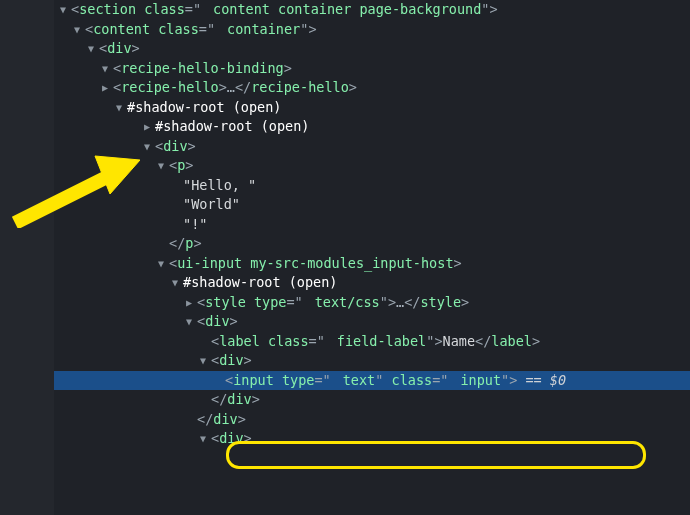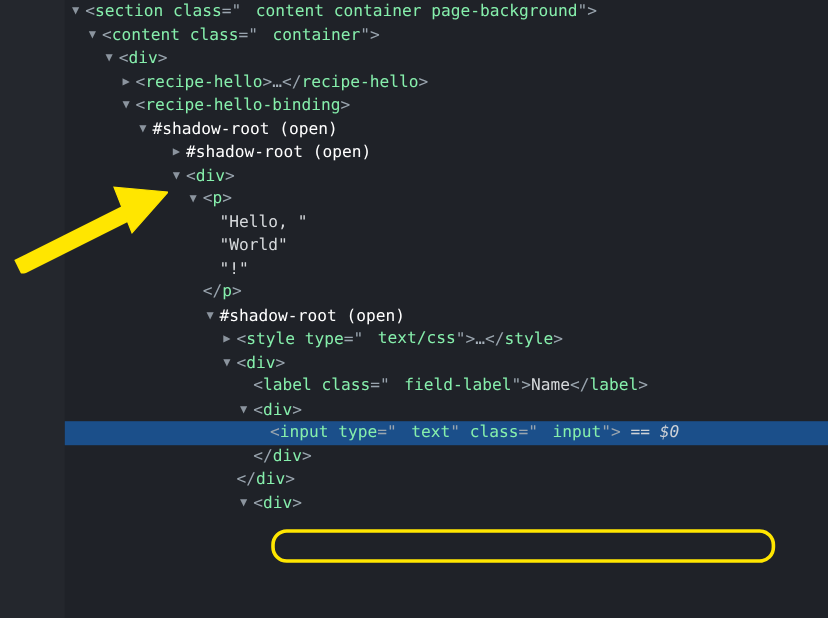--- a/index.html
+++ b/index.html
@@ -66,30 +66,31 @@
     }
   </style>
 </head>
 <body>
 
 <div class="gutter"></div>
 <div class="code" id="code">
     <div class="row"><span class="ind" style="width:0px"></span><span class="tri open"></span><span class="br">&lt;</span><span class="tag">section</span> <span class="attr">class</span><span class="br">="</span><span class="val">content container page-background</span><span class="br">"</span><span class="br">&gt;</span></div>
     <div class="row"><span class="ind" style="width:14px"></span><span class="tri open"></span><span class="br">&lt;</span><span class="tag">content</span> <span class="attr">class</span><span class="br">="</span><span class="val">container</span><span class="br">"</span><span class="br">&gt;</span></div>
     <div class="row"><span class="ind" style="width:28px"></span><span class="tri open"></span><span class="br">&lt;</span><span class="tag">div</span><span class="br">&gt;</span></div>
+    <div class="row"><span class="ind" style="width:42px"></span><span class="tri open"></span><span class="br">&lt;</span><span class="tag">recipe-hello-binding</span><span class="br">&gt;</span></div>
     <div class="row"><span class="ind" style="width:42px"></span><span class="tri closed"></span><span class="br">&lt;</span><span class="tag">recipe-hello</span><span class="br">&gt;</span><span class="dots">…</span><span class="br">&lt;/</span><span class="tag">recipe-hello</span><span class="br">&gt;</span></div>
-    <div class="row"><span class="ind" style="width:42px"></span><span class="tri open"></span><span class="br">&lt;</span><span class="tag">recipe-hello-binding</span><span class="br">&gt;</span></div>
     <div class="row"><span class="ind" style="width:56px"></span><span class="tri open"></span><span class="shad">#shadow-root (open)</span></div>
     <div class="row"><span class="ind" style="width:84px"></span><span class="tri closed"></span><span class="shad">#shadow-root (open)</span></div>
     <div class="row"><span class="ind" style="width:84px"></span><span class="tri open"></span><span class="br">&lt;</span><span class="tag">div</span><span class="br">&gt;</span></div>
     <div class="row"><span class="ind" style="width:98px"></span><span class="tri open"></span><span class="br">&lt;</span><span class="tag">p</span><span class="br">&gt;</span></div>
     <div class="row"><span class="ind" style="width:112px"></span><span class="tri"></span><span class="txt">"Hello, "</span></div>
     <div class="row"><span class="ind" style="width:112px"></span><span class="tri"></span><span class="txt">"World"</span></div>
     <div class="row"><span class="ind" style="width:112px"></span><span class="tri"></span><span class="txt">"!"</span></div>
     <div class="row"><span class="ind" style="width:98px"></span><span class="tri"></span><span class="br">&lt;/</span><span class="tag">p</span><span class="br">&gt;</span></div>
+    <div class="row"><span class="ind" style="width:98px"></span><span class="tri open"></span><span class="br">&lt;</span><span class="tag">ui-input</span> <span class="attr">my-src-modules_input-host</span><span class="br">&gt;</span></div>
     <div class="row"><span class="ind" style="width:112px"></span><span class="tri open"></span><span class="shad">#shadow-root (open)</span></div>
     <div class="row"><span class="ind" style="width:126px"></span><span class="tri closed"></span><span class="br">&lt;</span><span class="tag">style</span> <span class="attr">type</span><span class="br">="</span><span class="val">text/css</span><span class="br">"</span><span class="br">&gt;</span><span class="dots">…</span><span class="br">&lt;/</span><span class="tag">style</span><span class="br">&gt;</span></div>
     <div class="row"><span class="ind" style="width:126px"></span><span class="tri open"></span><span class="br">&lt;</span><span class="tag">div</span><span class="br">&gt;</span></div>
     <div class="row"><span class="ind" style="width:140px"></span><span class="tri"></span><span class="br">&lt;</span><span class="tag">label</span> <span class="attr">class</span><span class="br">="</span><span class="val">field-label</span><span class="br">"</span><span class="br">&gt;</span><span class="txt">Name</span><span class="br">&lt;/</span><span class="tag">label</span><span class="br">&gt;</span></div>
     <div class="row"><span class="ind" style="width:140px"></span><span class="tri open"></span><span class="br">&lt;</span><span class="tag">div</span><span class="br">&gt;</span></div>
     <div class="row sel"><span class="ind" style="width:154px"></span><span class="tri"></span><span class="br">&lt;</span><span class="tag">input</span> <span class="attr">type</span><span class="br">="</span><span class="val">text</span><span class="br">"</span> <span class="attr">class</span><span class="br">="</span><span class="val">input</span><span class="br">"</span><span class="br">&gt;</span><span class="eq0"> == $0</span></div>
     <div class="row"><span class="ind" style="width:140px"></span><span class="tri"></span><span class="br">&lt;/</span><span class="tag">div</span><span class="br">&gt;</span></div>
     <div class="row"><span class="ind" style="width:126px"></span><span class="tri"></span><span class="br">&lt;/</span><span class="tag">div</span><span class="br">&gt;</span></div>
     <div class="row"><span class="ind" style="width:140px"></span><span class="tri open"></span><span class="br">&lt;</span><span class="tag">div</span><span class="br">&gt;</span></div>
   </div>

